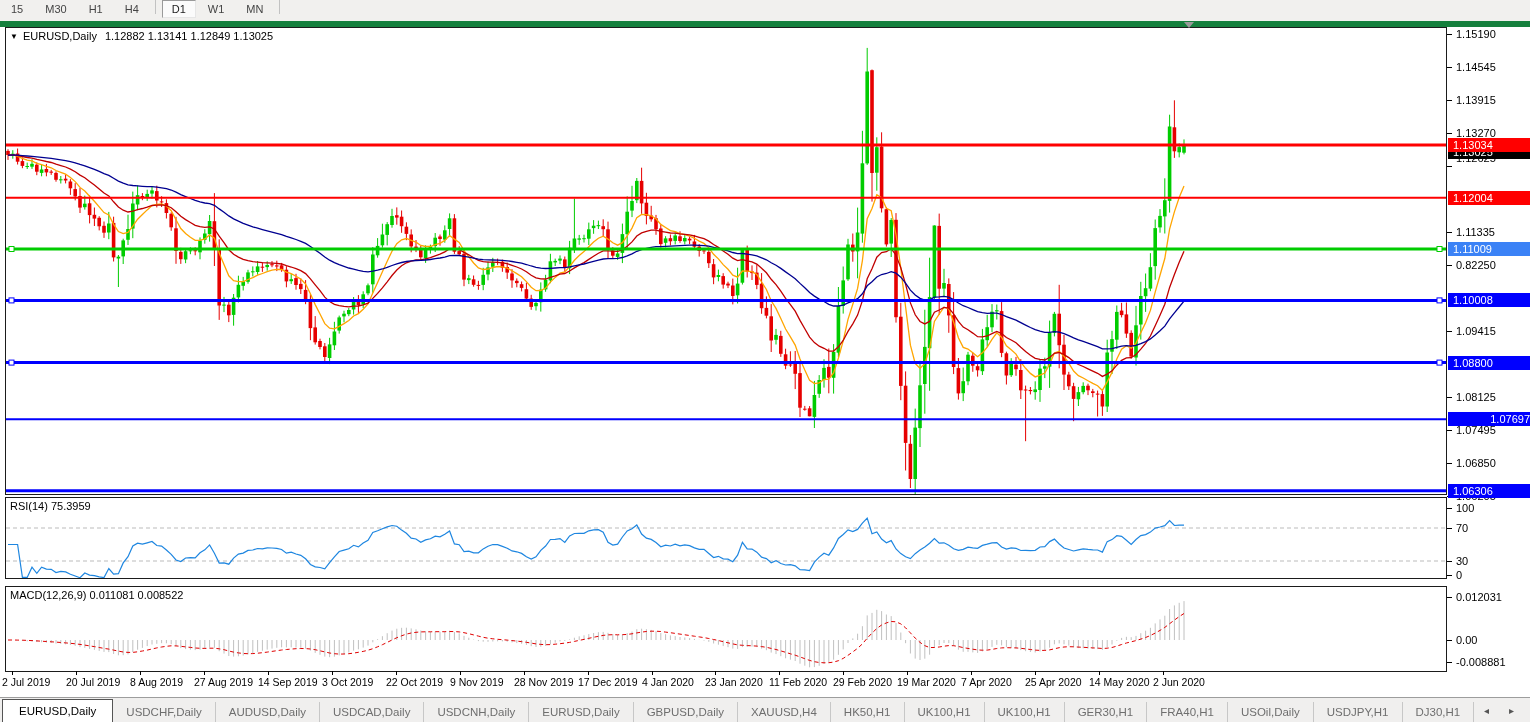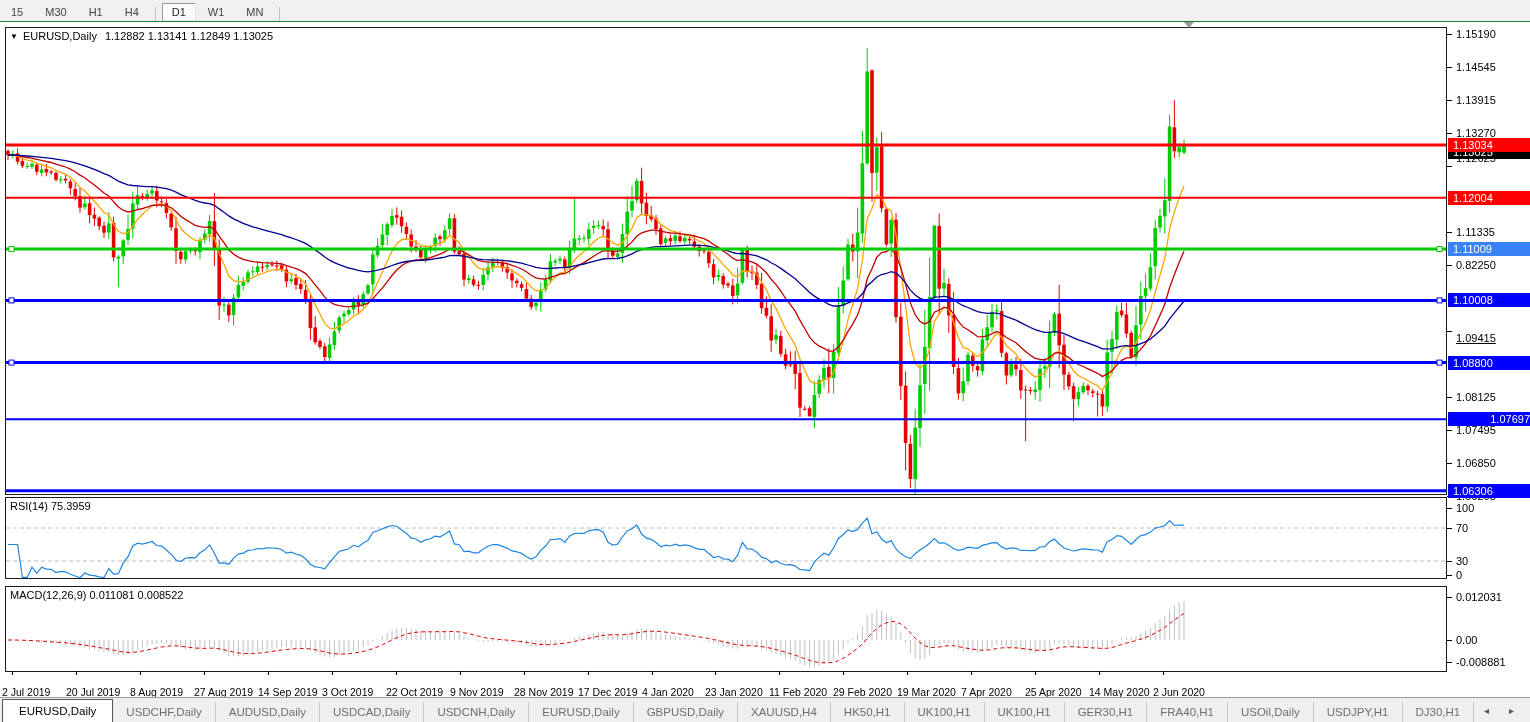--- a/index.html
+++ b/index.html
@@ -1,20 +1,20 @@
 <!DOCTYPE html>
 <html><head>
 <meta charset="utf-8">
 <style>
   html,body{margin:0;padding:0;}
   body{width:1530px;height:722px;position:relative;background:#fff;overflow:hidden;
        font-family:"Liberation Sans",sans-serif;-webkit-font-smoothing:antialiased;}
   
   #toolbar{position:absolute;left:0;top:0;width:1530px;height:21px;background:#f1f0ee;
-           border-bottom:1px solid #15803d;display:flex;align-items:flex-end;}
+           border-bottom:6px solid #15803d;display:flex;align-items:flex-start;}
   .tfbtn{font-size:11px;color:#444;padding:2px 9px;margin:0 1px;cursor:default;border:1px solid transparent;}
   .tfbtn.active{background:#fbfbfb;border:1px solid #9a9a9a;border-right-color:#e6e6e6;border-bottom-color:#e6e6e6;color:#222;}
   .tfsep{width:1px;height:14px;background:#c2c2c2;margin:0 5px;}
   
   .panel{position:absolute;left:5px;width:1440px;border:1px solid #1b1b1b;background:#fff;}
   #main-panel{top:27px;height:466px;}
   #rsi-panel{top:497px;height:80px;}
   #macd-panel{top:586px;height:84px;}
   .panel svg{position:absolute;left:0;top:0;}
   .panel-label{position:absolute;left:4px;top:2px;font-size:11px;color:#000;z-index:5;white-space:nowrap;}
@@ -22,21 +22,21 @@
   #chart-title .vals{margin-left:8px;}
   
   #price-axis{position:absolute;left:1447px;top:0;width:83px;height:700px;}
   .ptick{position:absolute;left:9px;font-size:11px;color:#000;white-space:nowrap;}
   .ptickmark{position:absolute;left:0;width:5px;height:1px;background:#000;}
   .pbox{position:absolute;left:1px;width:82px;height:14px;line-height:14px;font-size:11px;
         color:#fff;padding-left:5px;box-sizing:border-box;white-space:nowrap;}
   
   
   #date-axis{position:absolute;left:0;top:674px;width:1446px;height:20px;}
-  .dlabel{position:absolute;top:12px;font-size:10.5px;color:#000;white-space:nowrap;}
+  .dlabel{position:absolute;top:2px;font-size:10.5px;color:#000;white-space:nowrap;}
   .dtickmark{position:absolute;top:-3px;width:1px;height:4px;background:#000;}
   
   #shift-marker{position:absolute;left:1184px;top:22px;width:0;height:0;
     border-left:5px solid transparent;border-right:5px solid transparent;border-top:6px solid #9a9a9a;}
   
   #tabbar{position:absolute;left:0;top:697px;width:1530px;height:25px;background:#f0efee;
           border-top:1px solid #9d9d9d;display:flex;align-items:flex-end;}
   .tab{font-size:11.5px;color:#6e6e6e;padding:3px 13px 4px 13px;border-right:1px solid #c7c7c7;
        height:14px;line-height:14px;cursor:default;white-space:nowrap;}
   .tab:last-of-type{border-right:none;}
@@ -856,21 +856,21 @@
     <div class="ptick" style="top: 94px;">1.13915</div>
     <div class="ptickmark" style="top: 133px;"></div>
     <div class="ptick" style="top: 127px;">1.13270</div>
     <div class="ptickmark" style="top: 166px;"></div>
     <div class="ptick" style="top: 152px;">1.12625</div>
     <div class="ptickmark" style="top: 232px;"></div>
     <div class="ptick" style="top: 226px;">1.11335</div>
     <div class="ptickmark" style="top: 265px;"></div>
     <div class="ptick" style="top: 259px;">0.82250</div>
     <div class="ptickmark" style="top: 331px;"></div>
-    <div class="ptick" style="top: 332px; text-decoration: underline;">1.09415</div>
+    <div class="ptick" style="top: 325px;">1.09415</div>
     <div class="ptickmark" style="top: 397px;"></div>
     <div class="ptick" style="top: 391px;">1.08125</div>
     <div class="ptickmark" style="top: 430px;"></div>
     <div class="ptick" style="top: 424px;">1.07495</div>
     <div class="ptickmark" style="top: 463px;"></div>
     <div class="ptick" style="top: 457px;">1.06850</div>
     <div class="ptickmark" style="top: 496px;"></div>
     <div class="ptick" style="top: 490px;">1.06205</div>
     <div class="pbox" style="top: 145px; background: rgb(0, 0, 0);">1.13025</div>
     <div class="pbox" style="top: 138px; background: rgb(255, 0, 0);">1.13034</div>

